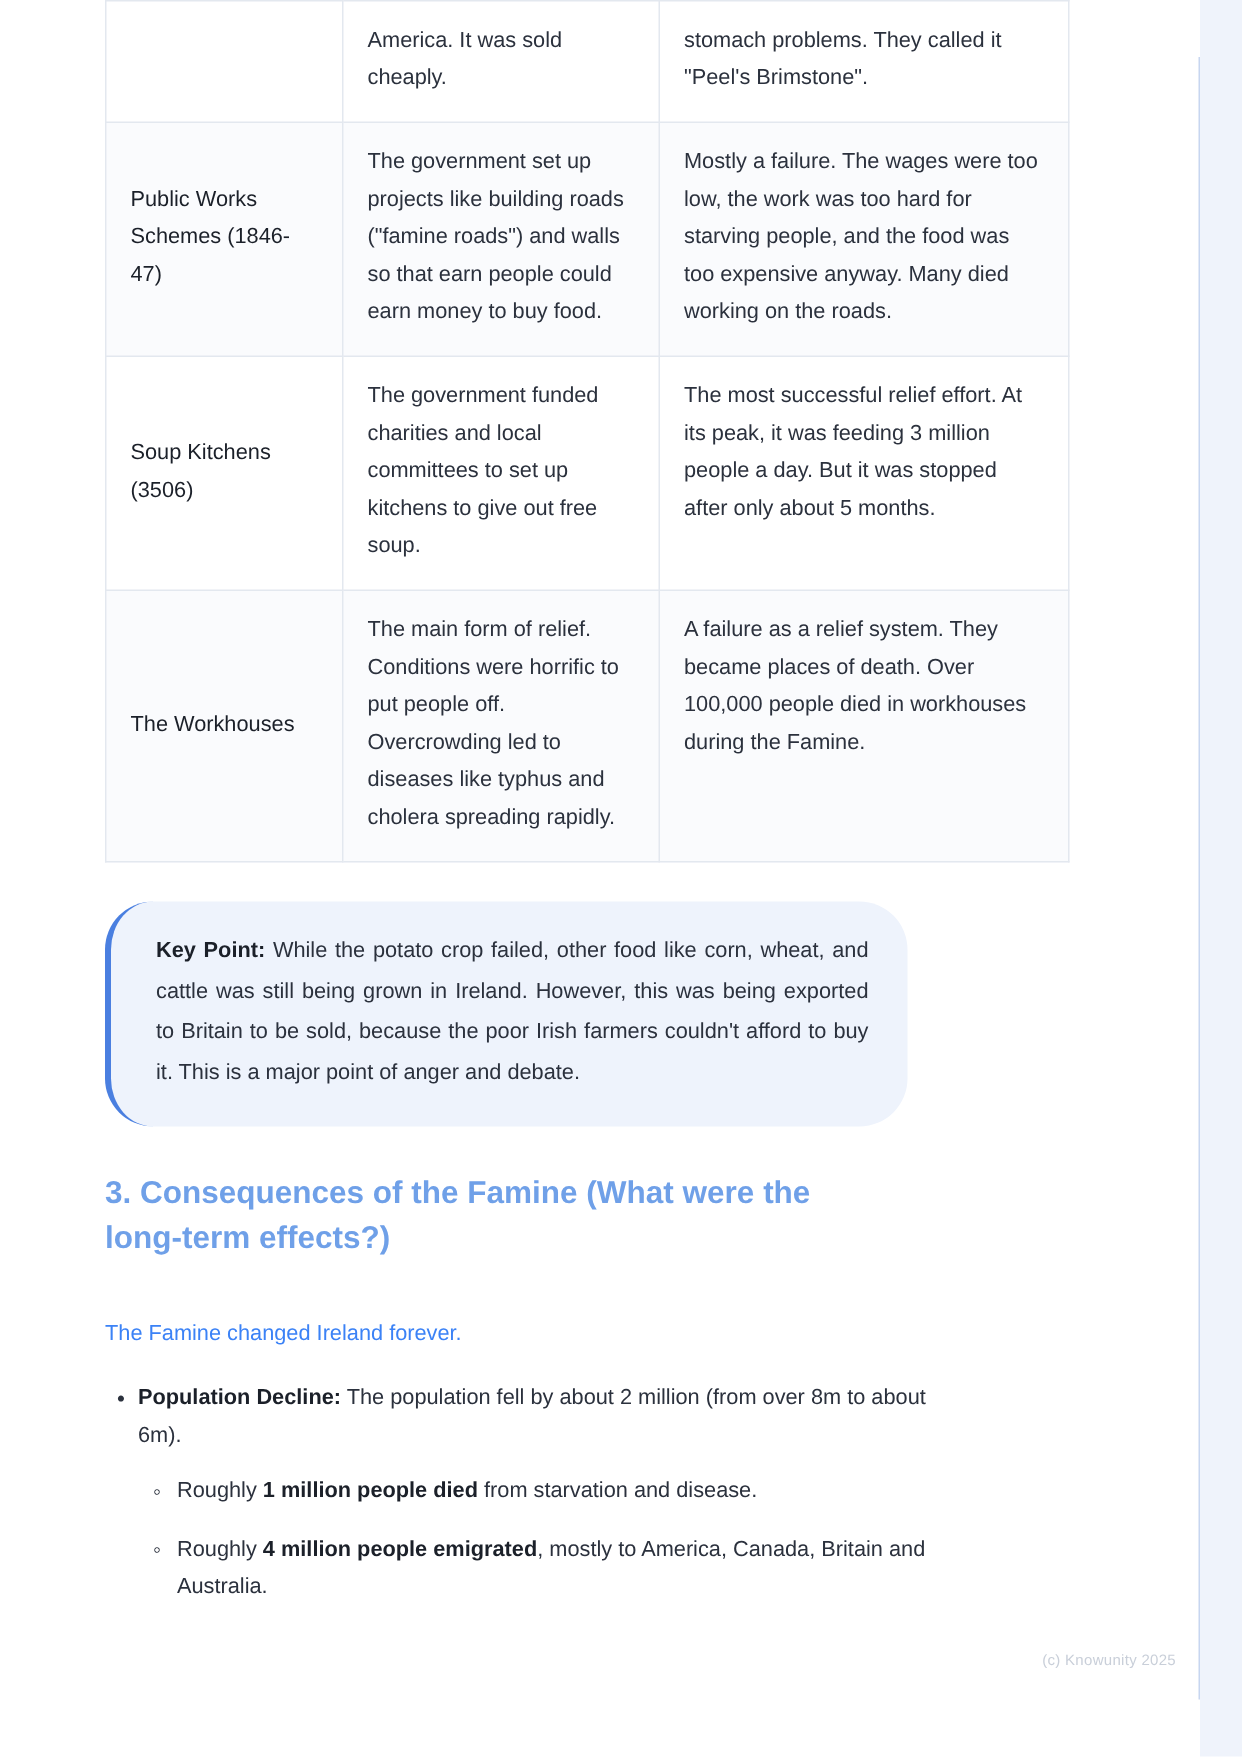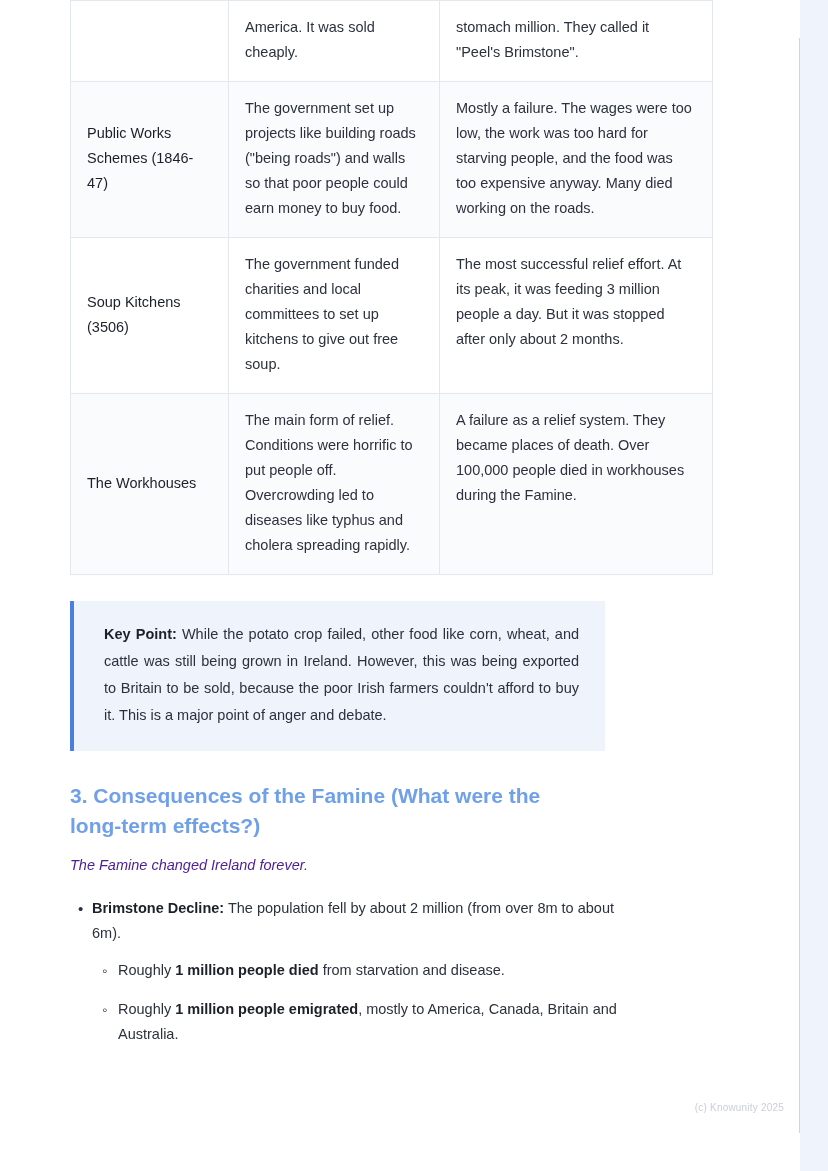--- a/index.html
+++ b/index.html
@@ -62,38 +62,38 @@
     margin-top: 26px;
     background: #eef3fc;
     border-left: 4px solid #4a7fe0;
     padding: 20px 26px 22px 30px;
     font-size: 14.5px;
     line-height: 27px;
     text-align: justify;
     color: #2b313d;
     width: 535px;
     box-sizing: border-box;
+    border-radius: 32px;
   }
   .keypoint b { font-weight: bold; color: #1b2029; }
 
   
   h2.section-heading {
     color: #6fa0e8;
     font-size: 21px;
     line-height: 30px;
     font-weight: bold;
     margin: 30px 0 0 0;
     width: 520px;
   }
   p.intro {
     font-size: 14.5px;
     line-height: 25px;
-    margin: 12px 0 0 0;
-    color: #4c1d95;
-    font-style: italic;
+    margin: 36px 0 0 0;
+    color: #3b82f6;
   }
 
   
   ul.bullets {
     margin: 18px 0 0 0;
     padding-left: 22px;
     list-style: none;
   }
   ul.bullets > li {
     position: relative;
@@ -172,57 +172,57 @@
 
 <div class="page">
 
   <div class="content">
 
     <table class="famine-table">
       <tbody>
         <tr class="plain cut-row">
           <td class="col1"></td>
           <td class="col2">America. It was sold cheaply.</td>
-          <td class="col3">stomach million. They called it "Peel's Brimstone".</td>
+          <td class="col3">stomach problems. They called it "Peel's Brimstone".</td>
         </tr>
         <tr class="shaded">
           <td class="col1">Public Works Schemes (1846-47)</td>
-          <td class="col2">The government set up projects like building roads ("being roads") and walls so that poor people could earn money to buy food.</td>
+          <td class="col2">The government set up projects like building roads ("famine roads") and walls so that earn people could earn money to buy food.</td>
           <td class="col3">Mostly a failure. The wages were too low, the work was too hard for starving people, and the food was too expensive anyway. Many died working on the roads.</td>
         </tr>
         <tr class="plain">
           <td class="col1">Soup Kitchens (3506)</td>
           <td class="col2">The government funded charities and local committees to set up kitchens to give out free soup.</td>
-          <td class="col3">The most successful relief effort. At its peak, it was feeding 3 million people a day. But it was stopped after only about 2 months.</td>
+          <td class="col3">The most successful relief effort. At its peak, it was feeding 3 million people a day. But it was stopped after only about 5 months.</td>
         </tr>
         <tr class="shaded">
           <td class="col1">The Workhouses</td>
           <td class="col2">The main form of relief. Conditions were horrific to put people off. Overcrowding led to diseases like typhus and cholera spreading rapidly.</td>
           <td class="col3">A failure as a relief system. They became places of death. Over 100,000 people died in workhouses during the Famine.</td>
         </tr>
       </tbody>
     </table>
 
     <div class="keypoint">
       <b>Key Point:</b><span> While the potato crop failed, other food like corn, wheat, and cattle was still being grown in Ireland. However, this was being exported to Britain to be sold, because the poor Irish farmers couldn't afford to buy it. This is a major point of anger and debate.</span>
     </div>
 
     <h2 class="section-heading">3. Consequences of the Famine (What were the long-term effects?)</h2>
 
     <p class="intro">The Famine changed Ireland forever.</p>
 
     <ul class="bullets">
       <li>
-        <b>Brimstone Decline:</b><span> The population fell by about 2 million (from over 8m to about 6m).</span>
+        <b>Population Decline:</b><span> The population fell by about 2 million (from over 8m to about 6m).</span>
         <ul class="sub">
           <li>
             <span>Roughly </span><b>1 million people died</b><span> from starvation and disease.</span>
           </li>
           <li>
-            <span>Roughly </span><b>1 million people emigrated</b><span>, mostly to America, Canada, Britain and Australia.</span>
+            <span>Roughly </span><b>4 million people emigrated</b><span>, mostly to America, Canada, Britain and Australia.</span>
           </li>
         </ul>
       </li>
     </ul>
 
   </div>
 
   <div class="right-rail">
     <div class="scroll-track"></div>
     <div class="scroll-line"></div>

